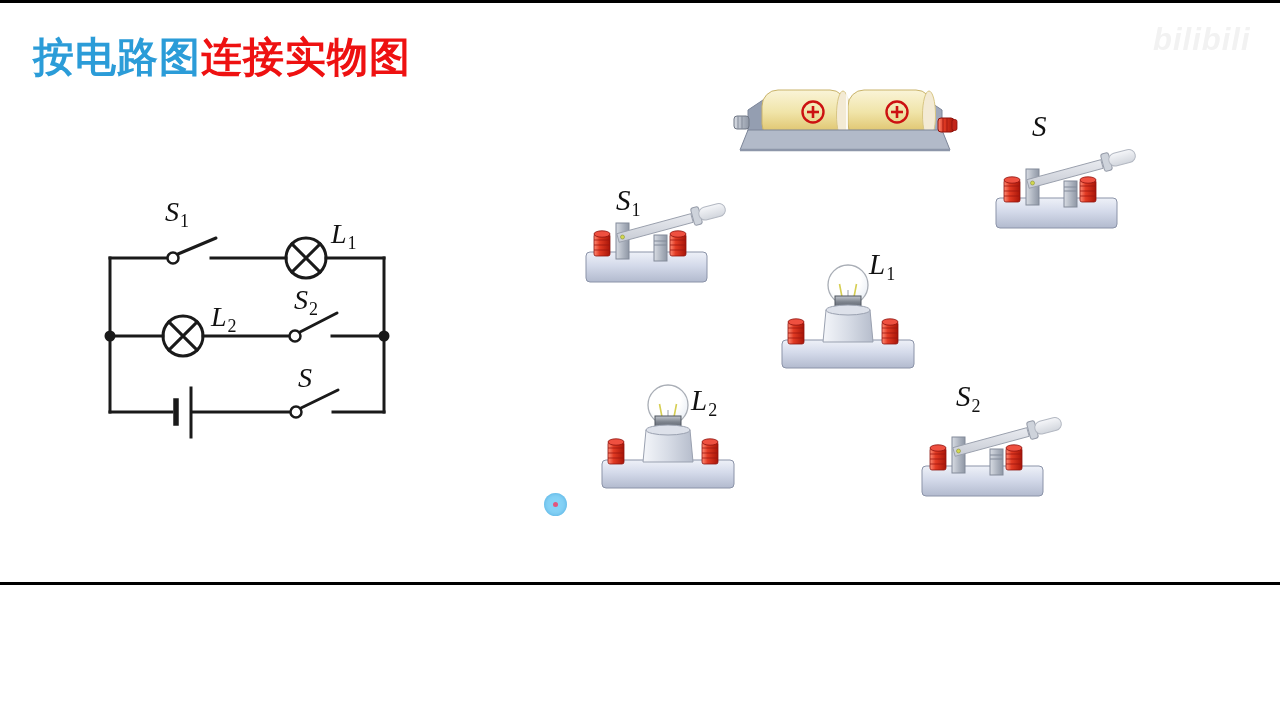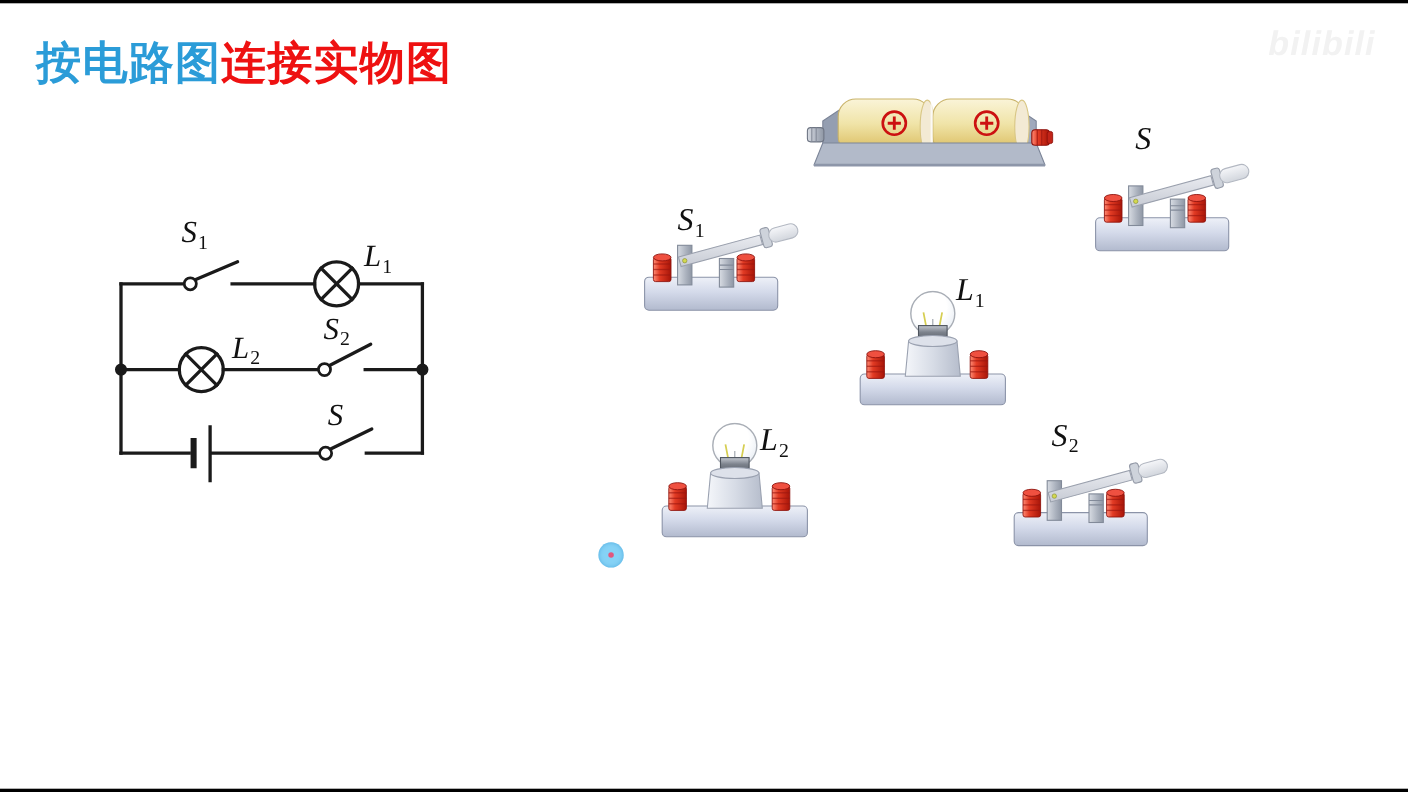--- a/index.html
+++ b/index.html
@@ -1,16 +1,16 @@
 <!DOCTYPE html>
 <html><head>
 <meta charset="utf-8">
 <style>
   html,body{margin:0;padding:0;background:#ffffff;}
-  .stage{position:relative;width:1280px;height:720px;background:#ffffff;overflow:hidden;
+  .stage{position:relative;width:1280px;height:585px;background:#ffffff;overflow:hidden;
          font-family:"Liberation Sans","DejaVu Sans",sans-serif;}
   .edge-bar{position:absolute;left:0;width:1280px;height:3px;background:#000;}
   .edge-bar.top{top:0;}
   .edge-bar.bottom{bottom:0;}
 
   .title{position:absolute;left:33px;top:37px;font-size:41px;font-weight:900;
          letter-spacing:1px;line-height:1;white-space:nowrap;}
   .title .t-blue{color:#2b9cd8;}
   .title .t-red{color:#ee1111;}
 

